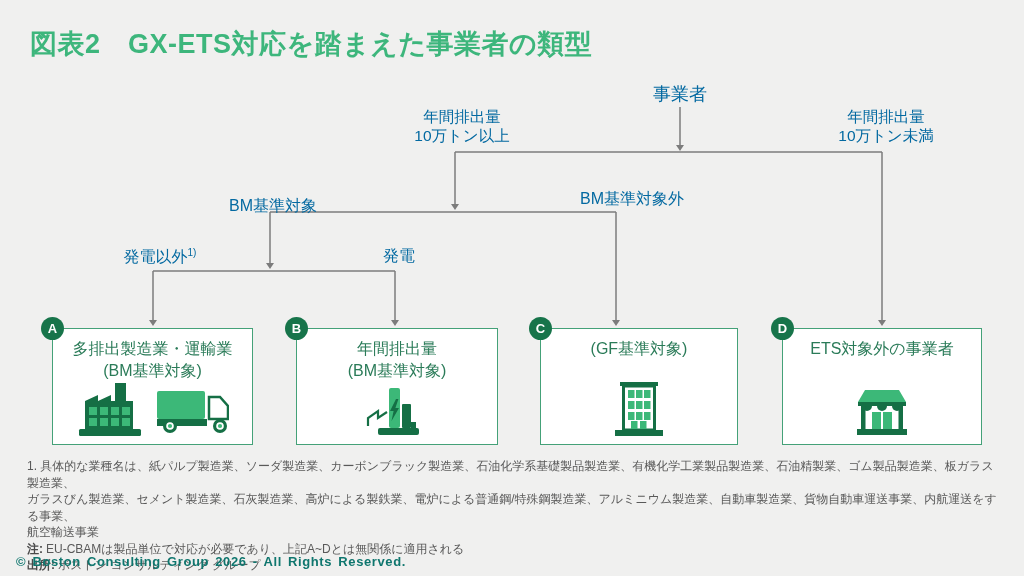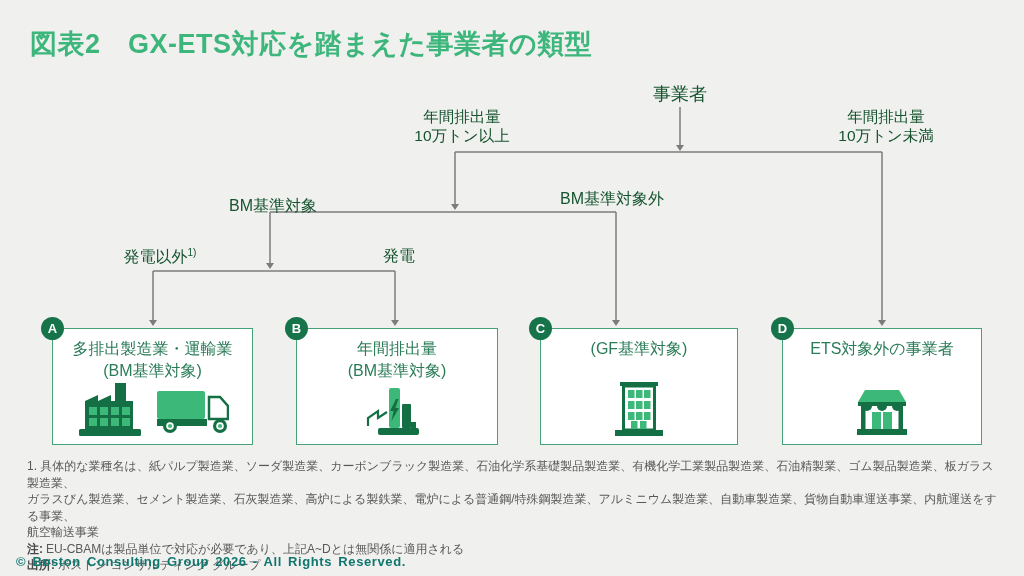--- a/index.html
+++ b/index.html
@@ -13,21 +13,21 @@
 
   .page-title{
     position:absolute;left:30px;top:26px;
     font-size:27px;font-weight:600;letter-spacing:.5px;
     color:#3DB67C;white-space:pre;
   }
 
   svg.connectors{position:absolute;left:0;top:0;pointer-events:none;}
 
   .lbl{
-    position:absolute;color:#14532d;text-align:center;
+    position:absolute;color:#0369a1;text-align:center;
     transform:translateX(-50%);white-space:nowrap;
   }
   .lbl-root{font-size:18px;}
   .lbl-branch{font-size:15.5px;line-height:19px;}
   .lbl-mid{font-size:16px;}
   .lbl sup{font-size:10px;vertical-align:super;}
 
   .type-box{
     position:absolute;top:328px;height:117px;
     background:#FFFFFF;border:1.5px solid #44A178;
@@ -95,21 +95,21 @@
     <div>年間排出量</div>
     <div>10万トン以上</div>
   </div>
 
   <div class="lbl lbl-branch" style="left:886px;top:107px;">
     <div>年間排出量</div>
     <div>10万トン未満</div>
   </div>
 
   <div class="lbl lbl-mid" style="left:273px;top:196px;">BM基準対象</div>
-  <div class="lbl lbl-mid" style="left:612px;top:189px;">BM基準対象外</div>
+  <div class="lbl lbl-mid" style="left:632px;top:189px;">BM基準対象外</div>
 
   <div class="lbl lbl-mid" style="left:160px;top:247px;"><span>発電以外</span><sup>1)</sup></div>
   <div class="lbl lbl-mid" style="left:399px;top:246px;">発電</div>
 
   <div class="type-box" style="left:52px;width:201px;">
     <div class="badge">A</div>
     <div class="box-title">
       <div>多排出製造業・運輸業</div>
       <div>(BM基準対象)</div>
     </div>

